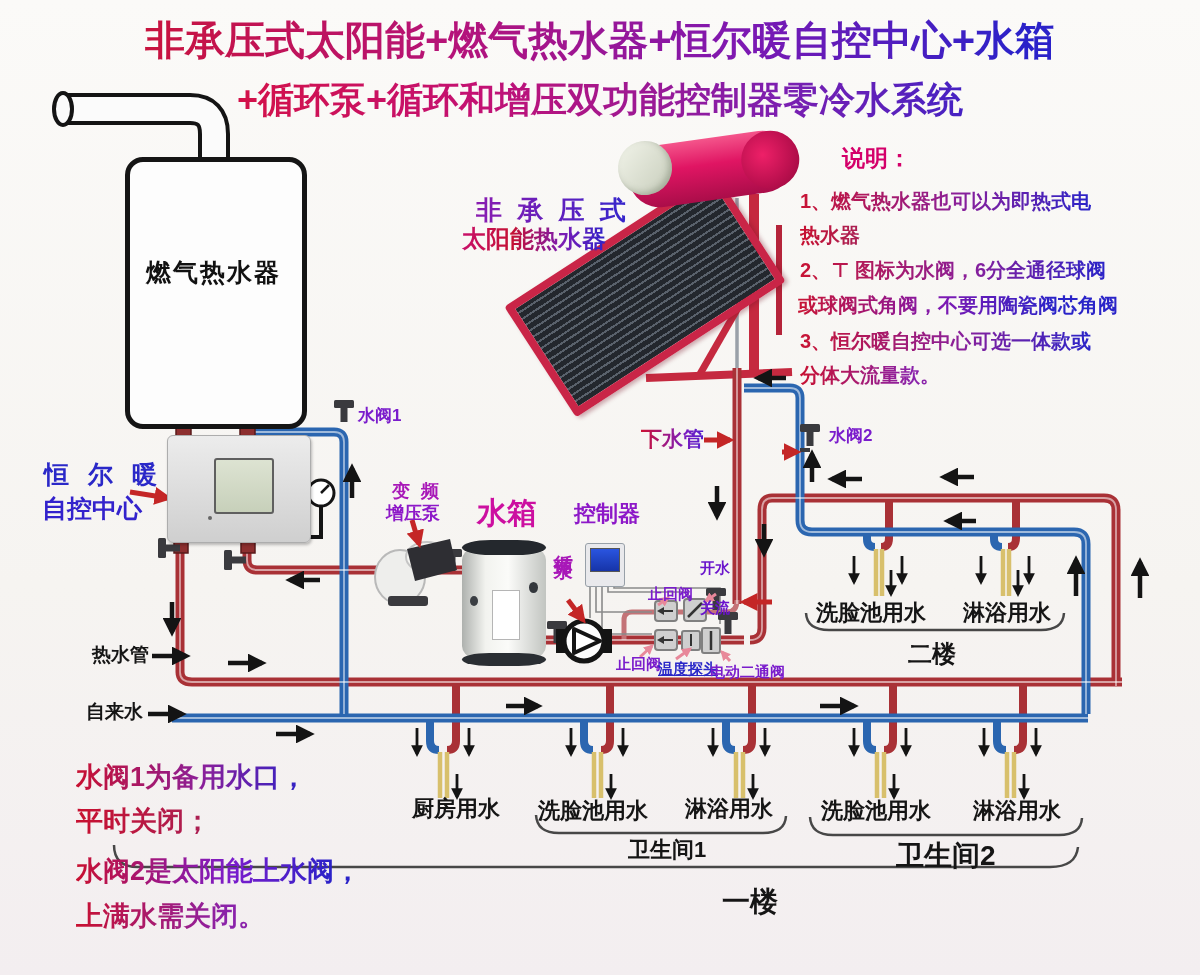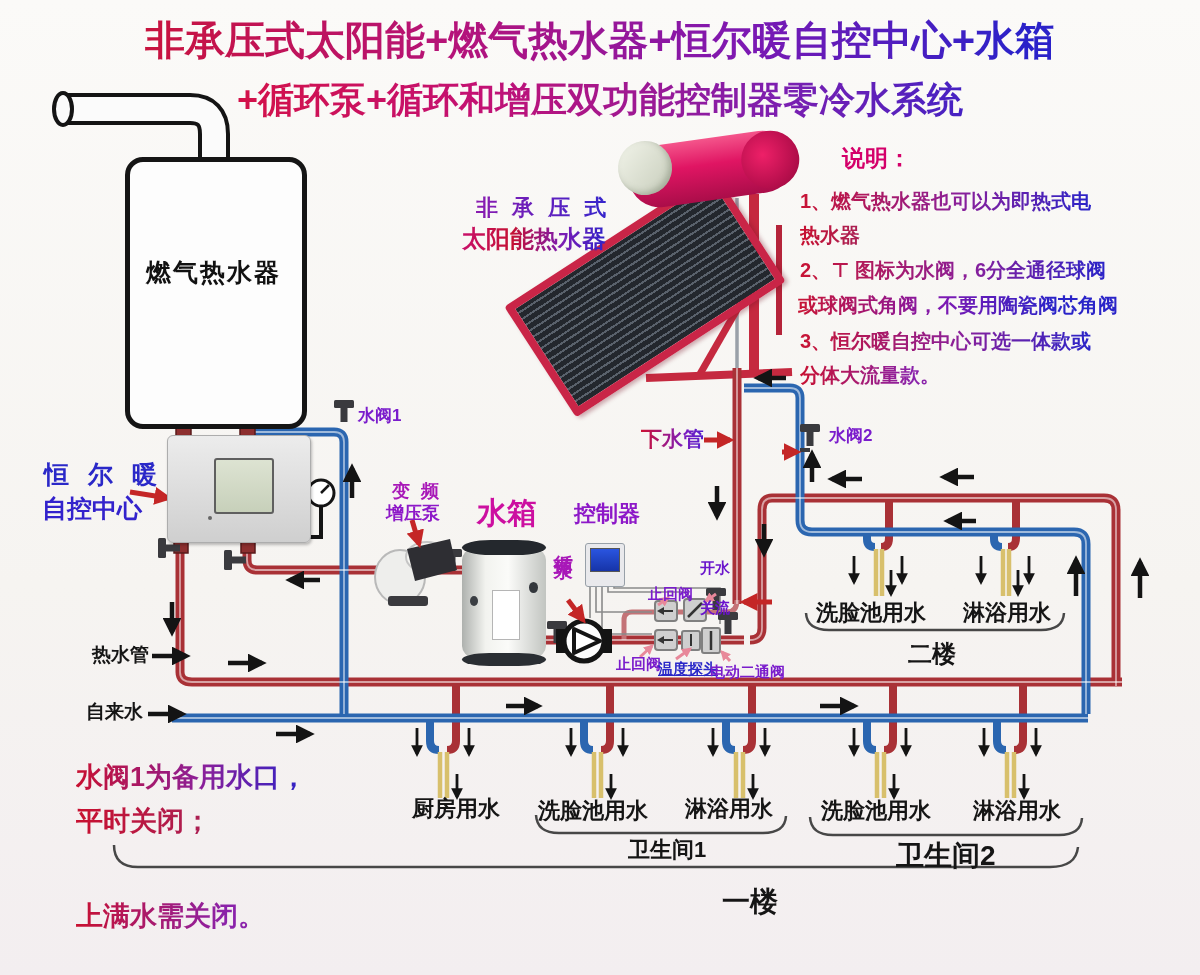--- a/index.html
+++ b/index.html
@@ -297,21 +297,21 @@
 <div class="lbl" style="left:798px;top:146px;font-size:23px;color:#d4006a;margin-left:44px;">说明：</div>
 <div class="lbl grad g-note" style="left:800px;top:190px;font-size:20px;">1、燃气热水器也可以为即热式电</div>
 <div class="lbl grad g-fn2" style="left:800px;top:224px;font-size:20px;">热水器</div>
 <div class="lbl grad g-note" style="left:800px;top:259px;font-size:20px;">2、⊤ 图标为水阀，6分全通径球阀</div>
 <div class="lbl grad g-note2" style="left:798px;top:294px;font-size:20px;">或球阀式角阀，不要用陶瓷阀芯角阀</div>
 <div class="lbl grad g-note" style="left:800px;top:330px;font-size:20px;">3、恒尔暖自控中心可选一体款或</div>
 <div class="lbl grad g-fn4" style="left:800px;top:364px;font-size:20px;">分体大流量款。</div>
 
 <div class="lbl" style="left:146px;top:258px;font-size:25px;color:#111;letter-spacing:2px;">燃气热水器</div>
 
-<div class="lbl grad g-solar1" style="left:476px;top:196px;font-size:22px;letter-spacing:4px;">非 承 压 式</div>
+<div class="lbl grad g-solar1" style="left:476px;top:196px;font-size:26px;letter-spacing:4px;">非 承 压 式</div>
 <div class="lbl grad g-solar2" style="left:462px;top:226px;font-size:24px;">太阳能热水器</div>
 
 <div class="lbl" style="left:44px;top:460px;font-size:25px;color:#2a28c8;letter-spacing:6px;">恒 尔 暖</div>
 <div class="lbl" style="left:42px;top:494px;font-size:25px;color:#3322cc;">自控中心</div>
 
 <div class="lbl" style="left:358px;top:406px;font-size:17px;color:#7a1ccc;">水阀1</div>
 <div class="lbl" style="left:829px;top:426px;font-size:17px;color:#7a1ccc;">水阀2</div>
 
 <div class="lbl" style="left:392px;top:481px;font-size:18px;color:#a818b8;letter-spacing:3px;">变 频</div>
 <div class="lbl" style="left:386px;top:503px;font-size:18px;color:#8d18c8;">增压泵</div>
@@ -341,15 +341,16 @@
 <div class="lbl" style="left:538px;top:799px;font-size:22px;color:#151515;">洗脸池用水</div>
 <div class="lbl" style="left:685px;top:797px;font-size:22px;color:#151515;">淋浴用水</div>
 <div class="lbl" style="left:628px;top:838px;font-size:22px;color:#151515;">卫生间1</div>
 <div class="lbl" style="left:821px;top:799px;font-size:22px;color:#151515;">洗脸池用水</div>
 <div class="lbl" style="left:973px;top:799px;font-size:22px;color:#151515;">淋浴用水</div>
 <div class="lbl" style="left:896px;top:840px;font-size:28px;color:#151515;">卫生间2</div>
 <div class="lbl" style="left:722px;top:886px;font-size:28px;color:#151515;">一楼</div>
 
 <div class="lbl grad g-fn1" style="left:76px;top:762px;font-size:27px;">水阀1为备用水口，</div>
 <div class="lbl grad g-fn2" style="left:76px;top:806px;font-size:27px;">平时关闭；</div>
+<div class="lbl grad g-fn3" style="left:76px;top:856px;font-size:27px;">水阀2是太阳能上水阀，</div>
 <div class="lbl grad g-fn4" style="left:76px;top:901px;font-size:27px;">上满水需关闭。</div>
 
 </div>
 
 </body></html>

